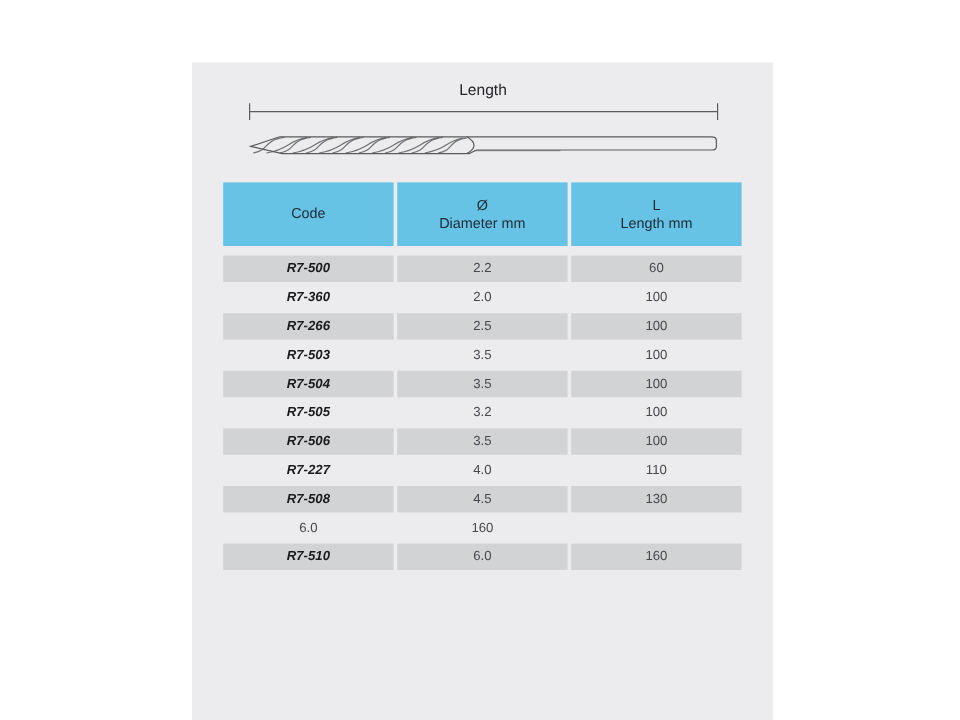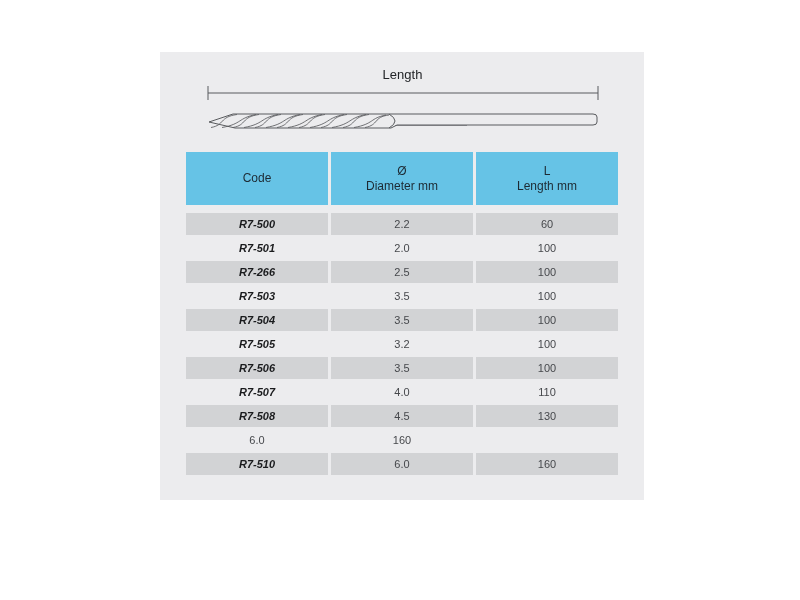--- a/index.html
+++ b/index.html
@@ -1,18 +1,18 @@
 <!DOCTYPE html>
 <html><head>
 <meta charset="utf-8">
 <style>
   html,body{margin:0;padding:0;background:#ffffff;}
   body{width:800px;height:600px;position:relative;overflow:hidden;
        font-family:"Liberation Sans", sans-serif;}
-  .panel{position:absolute;left:160px;top:52px;width:484px;height:448px;
+  .panel{position:absolute;left:160px;top:52px;width:484px;height:548px;
          background:#ececee;}
   
   .diagram{position:absolute;left:45px;top:16px;width:395px;}
   .dim-label{height:14px;line-height:14px;text-align:center;font-size:13px;
              color:#232528;margin-bottom:2px;}
   .diagram svg{display:block;}
   
   .spec-table{position:absolute;left:26px;top:100px;width:432px;}
   .thead{display:grid;grid-template-columns:142px 142px 142px;column-gap:3px;
          height:53px;}
@@ -75,21 +75,21 @@
       </div>
     </div>
 
     <div class="tbody">
       <div class="tr">
         <div class="td code">R7-500</div>
         <div class="td">2.2</div>
         <div class="td">60</div>
       </div>
       <div class="tr">
-        <div class="td code">R7-501</div>
+        <div class="td code">R7-360</div>
         <div class="td">2.0</div>
         <div class="td">100</div>
       </div>
       <div class="tr">
         <div class="td code">R7-266</div>
         <div class="td">2.5</div>
         <div class="td">100</div>
       </div>
       <div class="tr">
         <div class="td code">R7-503</div>
@@ -105,21 +105,21 @@
         <div class="td code">R7-505</div>
         <div class="td">3.2</div>
         <div class="td">100</div>
       </div>
       <div class="tr">
         <div class="td code">R7-506</div>
         <div class="td">3.5</div>
         <div class="td">100</div>
       </div>
       <div class="tr">
-        <div class="td code">R7-507</div>
+        <div class="td code">R7-227</div>
         <div class="td">4.0</div>
         <div class="td">110</div>
       </div>
       <div class="tr">
         <div class="td code">R7-508</div>
         <div class="td">4.5</div>
         <div class="td">130</div>
       </div>
       <div class="tr">
         <div class="td">6.0</div>

